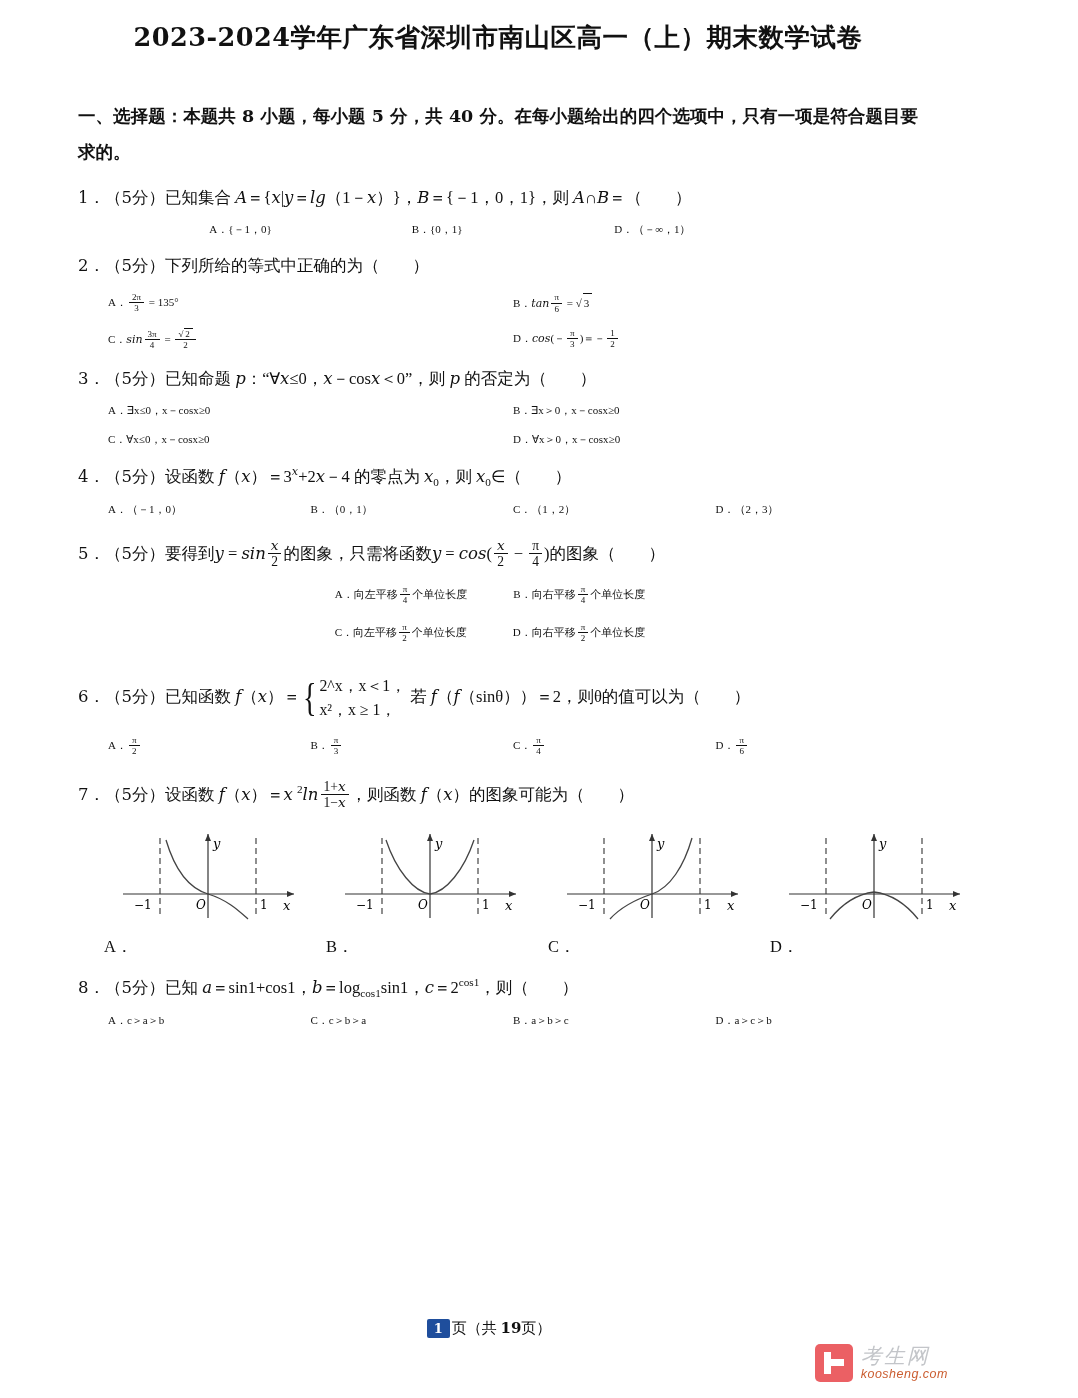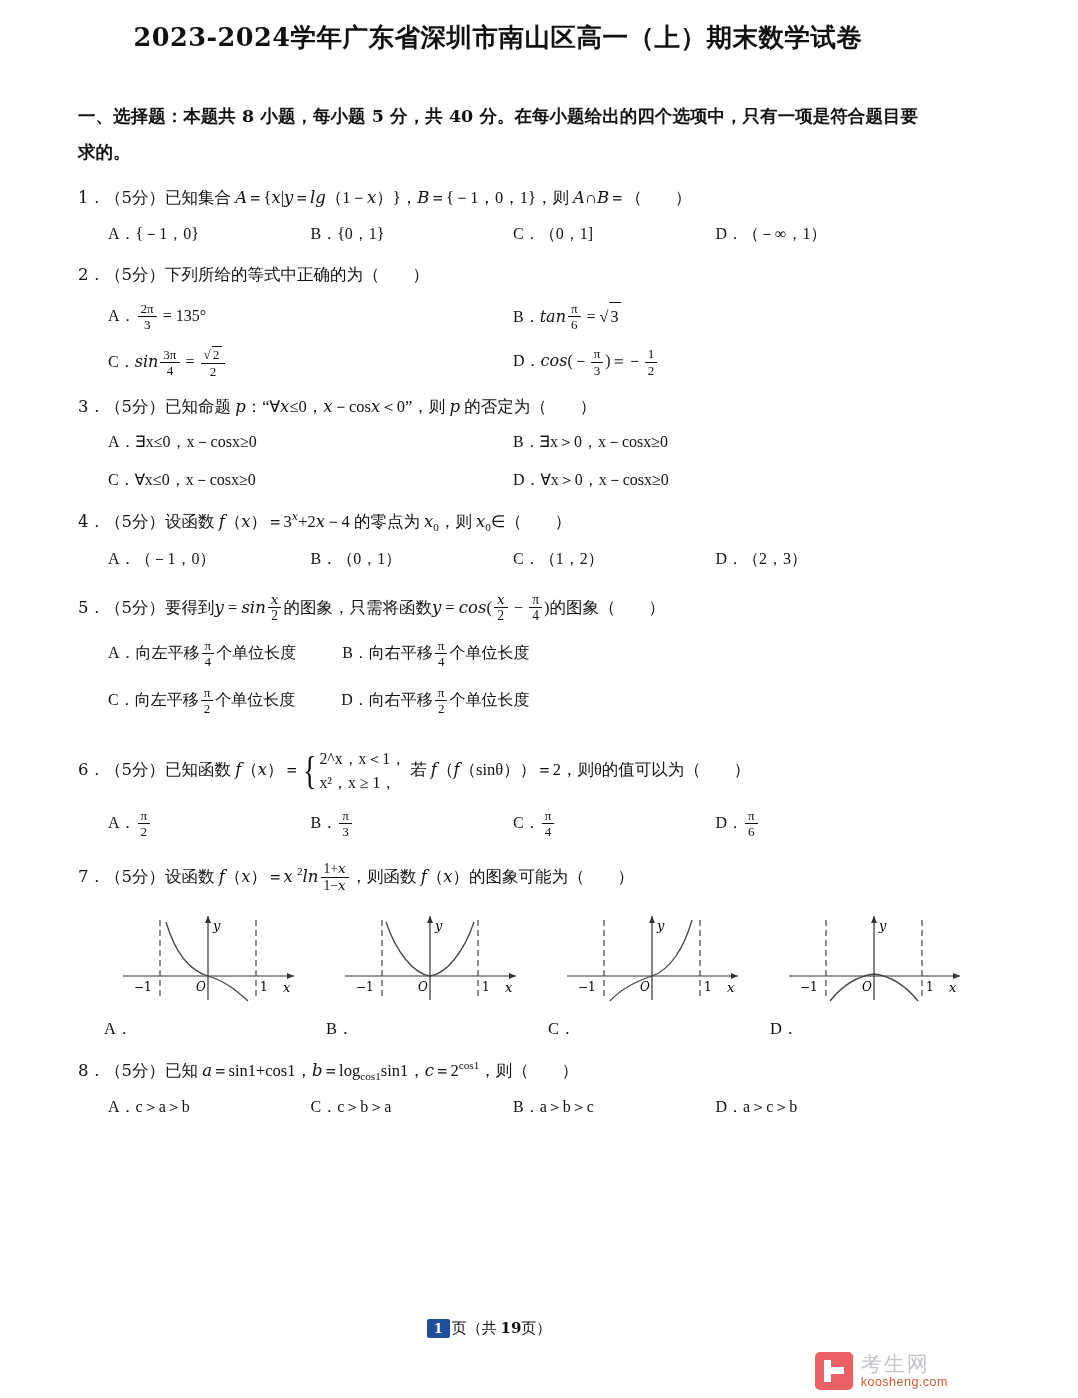--- a/index.html
+++ b/index.html
@@ -38,21 +38,22 @@
     margin-top:13px;
     font-size:16.5px;
     line-height:1.75;
   }
   .q-stem { display:block; }
   .num { font-family:"DejaVu Serif", serif; }
   .opts {
     display:flex;
     margin-top:7px;
     padding-left:30px;
-    font-size:16px;
+    font-size:11px;
+    justify-content:center;
   }
   .opts.cols4 > div { width:25%; }
   .opts.cols2 > div { width:50%; }
   .opts.freew > div { margin-right:46px;font-family:Liberation Serif, serif; }
   .opt { white-space:nowrap; }
   i, .it { font-style:italic; font-family:"DejaVu Serif", serif; }
   .frac {
     display:inline-block;
     vertical-align:middle;
     text-align:center;
@@ -108,24 +109,25 @@
     font-size:13px;
     padding:2px 7px;
     border-radius:2px;
     margin-right:2px;
     font-family:"DejaVu Serif", serif;
   }
   .page-txt b { font-family:"DejaVu Serif", serif; }
   .watermark {
     position:absolute;
     right:48px;
-    bottom:8px;
+    bottom:16px;
     display:flex;
     align-items:flex-end;
     opacity:0.85;
+    font-style:italic;
   }
   .wm-mark {
     width:38px; height:38px;
     background:#e8454a;
     border-radius:5px;
     position:relative;
     margin-right:8px;
   }
   .wm-mark:before {
     content:"";
@@ -154,21 +156,20 @@
 
   <div class="section-head">一、选择题：本题共 8 小题，每小题 5 分，共 40 分。在每小题给出的四个选项中，只有一项是符合题目要求的。</div>
 
   <div class="q">
     <span class="q-stem">
       <span class="num">1．（5分）</span>已知集合 <i>A</i>＝{<i>x</i>|<i>y</i>＝<i>lg</i>（1－<i>x</i>）}，<i>B</i>＝{－1，0，1}，则 <i>A</i>∩<i>B</i>＝（　　）
     </span>
     <div class="opts cols4">
       <div class="opt">A．{－1，0}</div>
       <div class="opt">B．{0，1}</div>
-      <div class="opt">C．（0，1]</div>
       <div class="opt">D．（－∞，1）</div>
     </div>
   </div>
 
   <div class="q">
     <span class="q-stem">
       <span class="num">2．（5分）</span>下列所给的等式中正确的为（　　）
     </span>
     <div class="opts cols2" style="margin-top:12px">
       <div class="opt">A．<span class="frac"><span class="n">2π</span><span class="d">3</span></span> = 135°</div>

